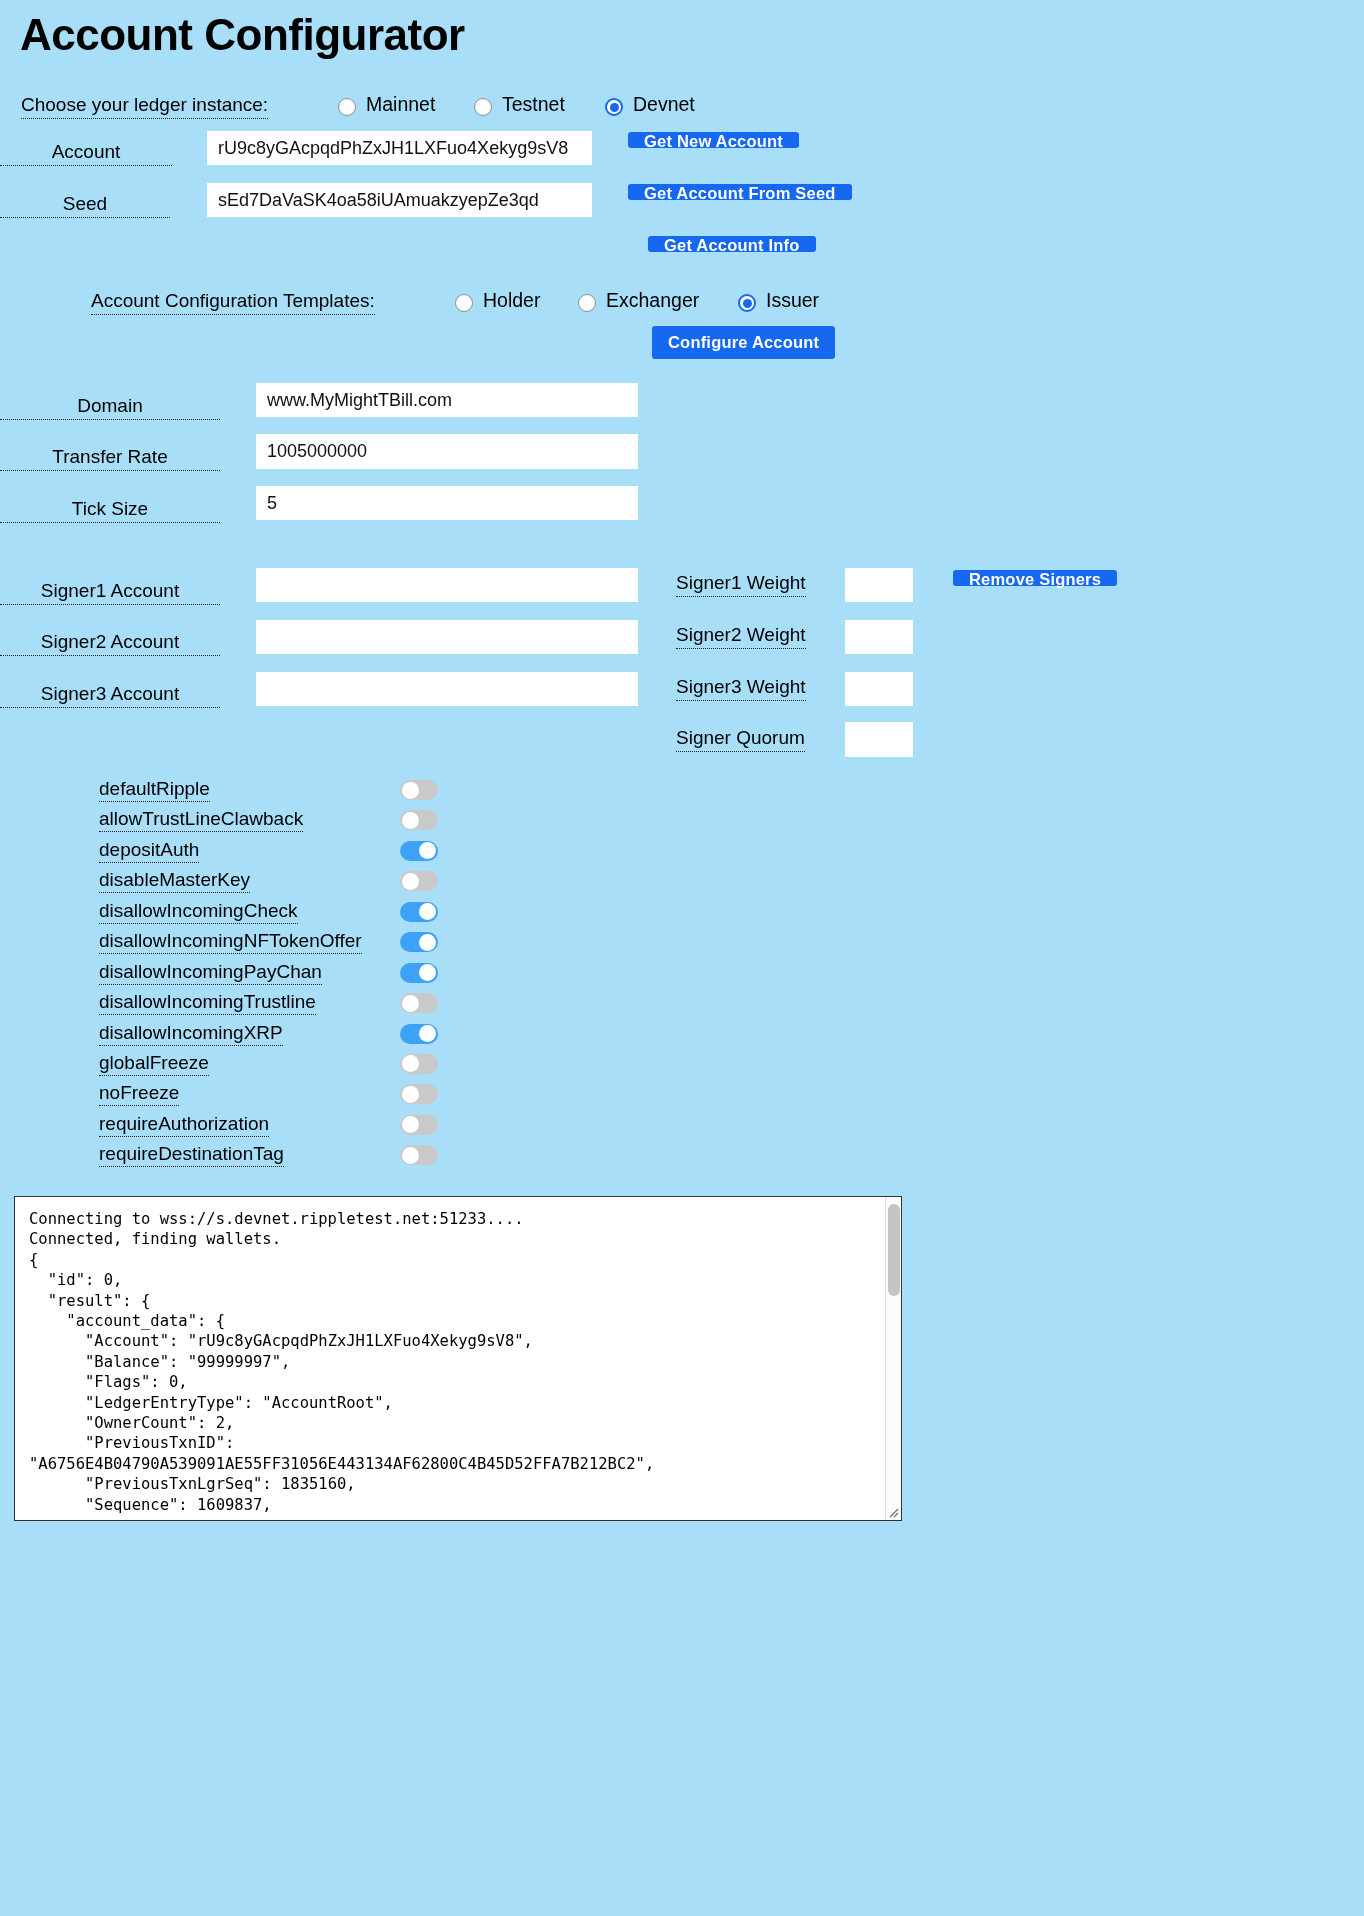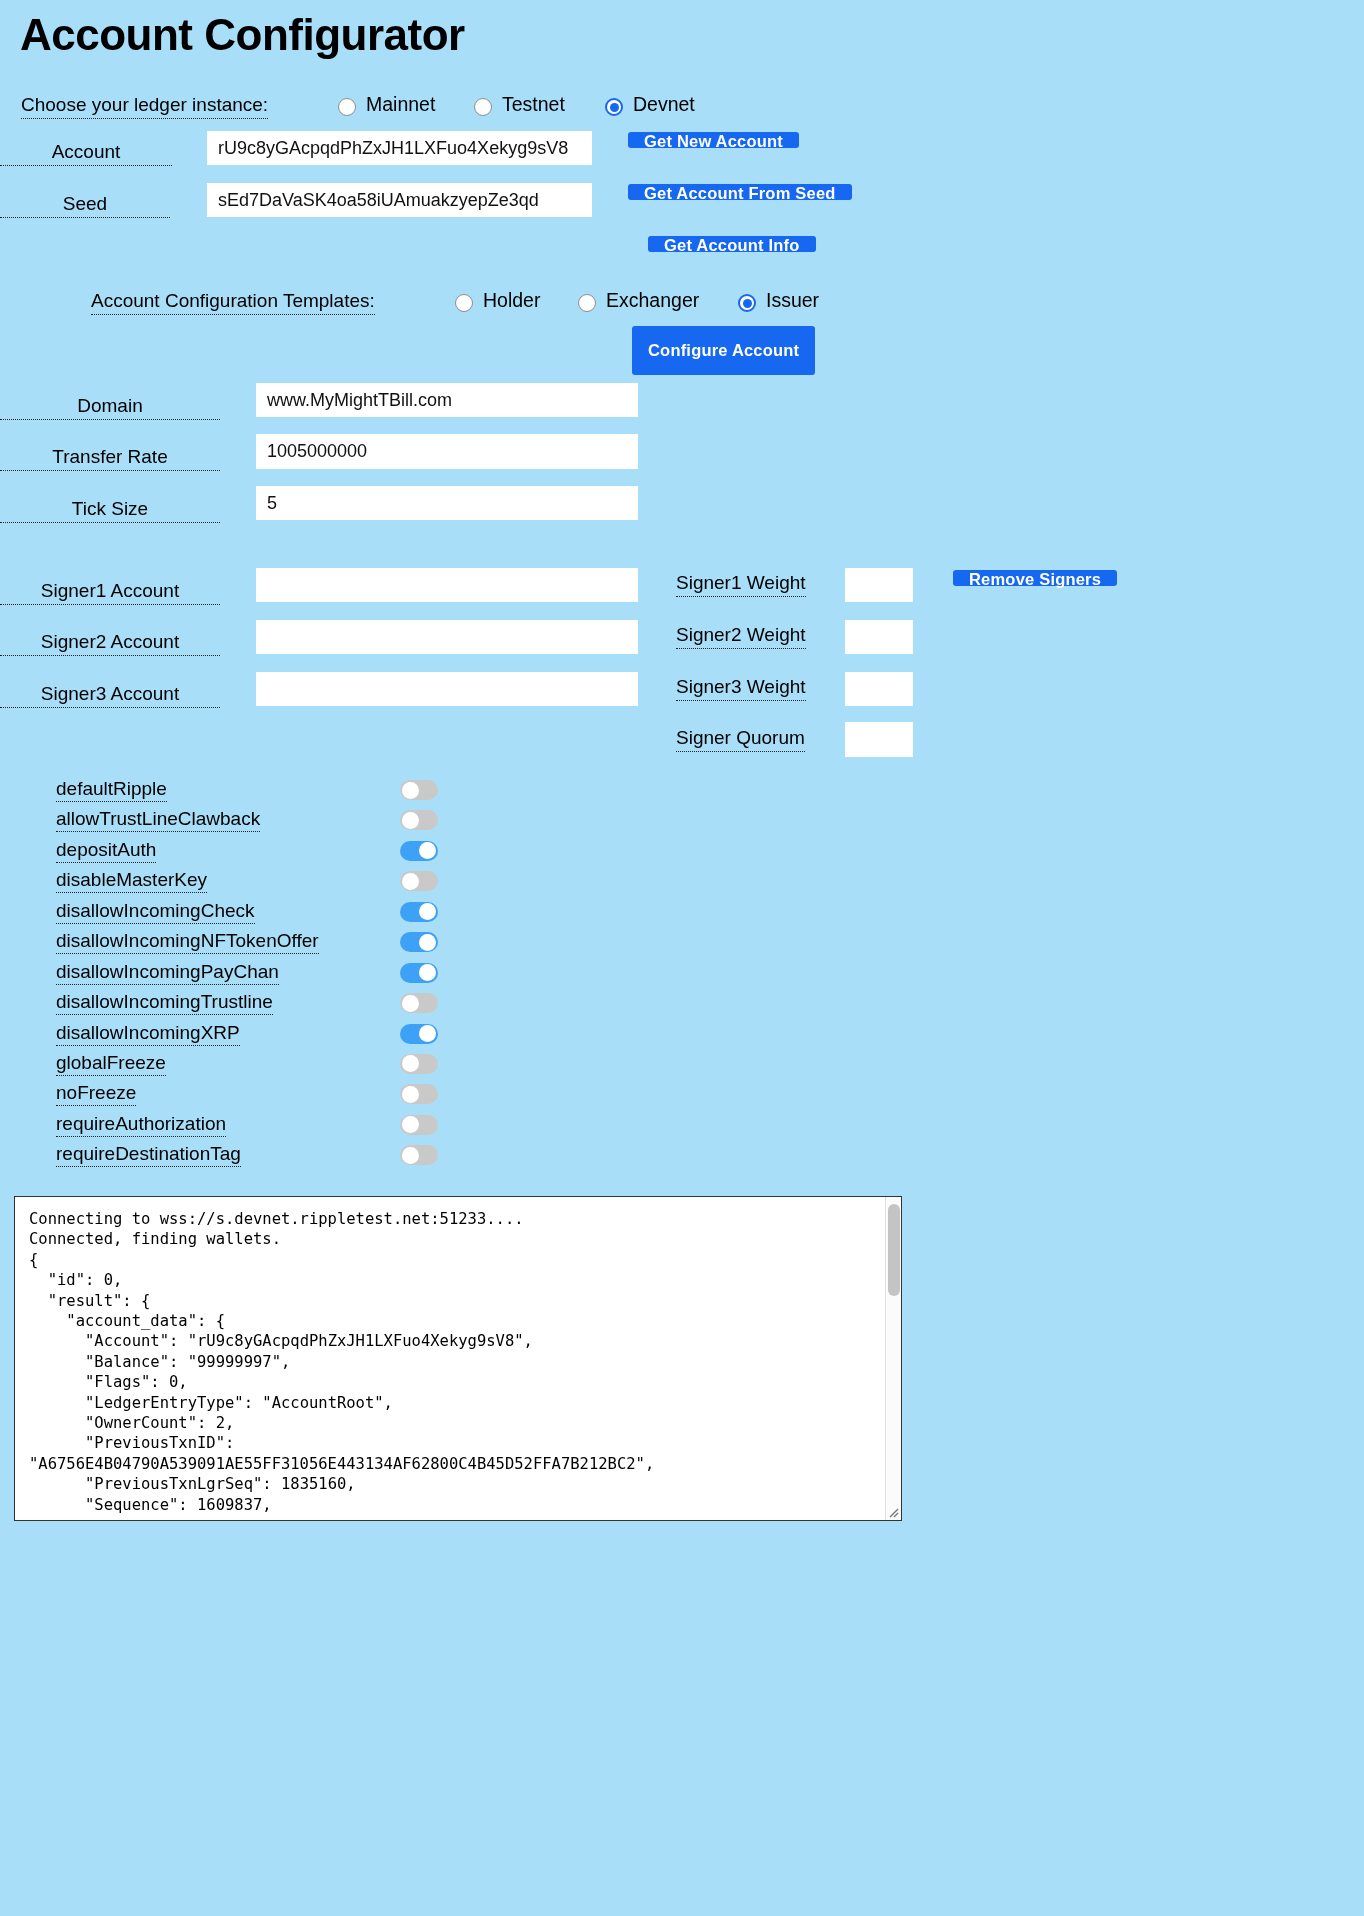--- a/index.html
+++ b/index.html
@@ -38,21 +38,21 @@
     font-size:18px;color:#111;padding:0 11px;box-sizing:border-box;outline:none;
   }
   .btn{
     position:absolute;height:16px;border:none;border-radius:3px;
     background:#1668f0;color:#fff;
     font-family:"Liberation Sans","DejaVu Sans",sans-serif;
     font-size:16.5px;font-weight:600;padding:0 16px;cursor:pointer;letter-spacing:0.2px;
   }
   #toggles{position:absolute;left:56px;top:778px;width:500px;}
   .trow{position:relative;height:30.45px;}
-  .tlabel{display:inline-block;line-height:21px;}
+  .tlabel{display:inline-block;line-height:21px;margin-left:43px;}
   .switch{
     position:absolute;left:344px;top:2px;width:38px;height:20px;border-radius:10px;
     background:#c9c9c9;cursor:pointer;
   }
   .switch .knob{
     position:absolute;top:1.5px;left:2px;width:17px;height:17px;border-radius:50%;background:#fff;
   }
   .switch.on{background:#3da1f5;}
   .switch.on .knob{left:auto;right:2px;}
   #console{
@@ -112,21 +112,21 @@
     <span class="rtext">Holder</span>
   </label>
   <label class="ropt" style="left:578px;top:290px">
     <span class="radio"></span>
     <span class="rtext">Exchanger</span>
   </label>
   <label class="ropt" style="left:738px;top:290px">
     <span class="radio checked"></span>
     <span class="rtext">Issuer</span>
   </label>
-  <button class="btn" style="left:632px;top:326px;height:49px">Configure Account</button>
+  <button class="btn" style="left:652px;top:326px;height:33px">Configure Account</button>
 
   <span class="flabel" style="left:0;width:220px;top:395px">Domain</span>
   <input class="ti" style="left: 256px; top: 383px; width: 382px;" value="www.MyMightTBill.com">
 
   <span class="flabel" style="left:0;width:220px;top:446px">Transfer Rate</span>
   <input class="ti" style="left: 256px; top: 434px; width: 382px; height: 35px;" value="1005000000">
 
   <span class="flabel" style="left:0;width:220px;top:498px">Tick Size</span>
   <input class="ti" style="left: 256px; top: 486px; width: 382px;" value="5">
 

